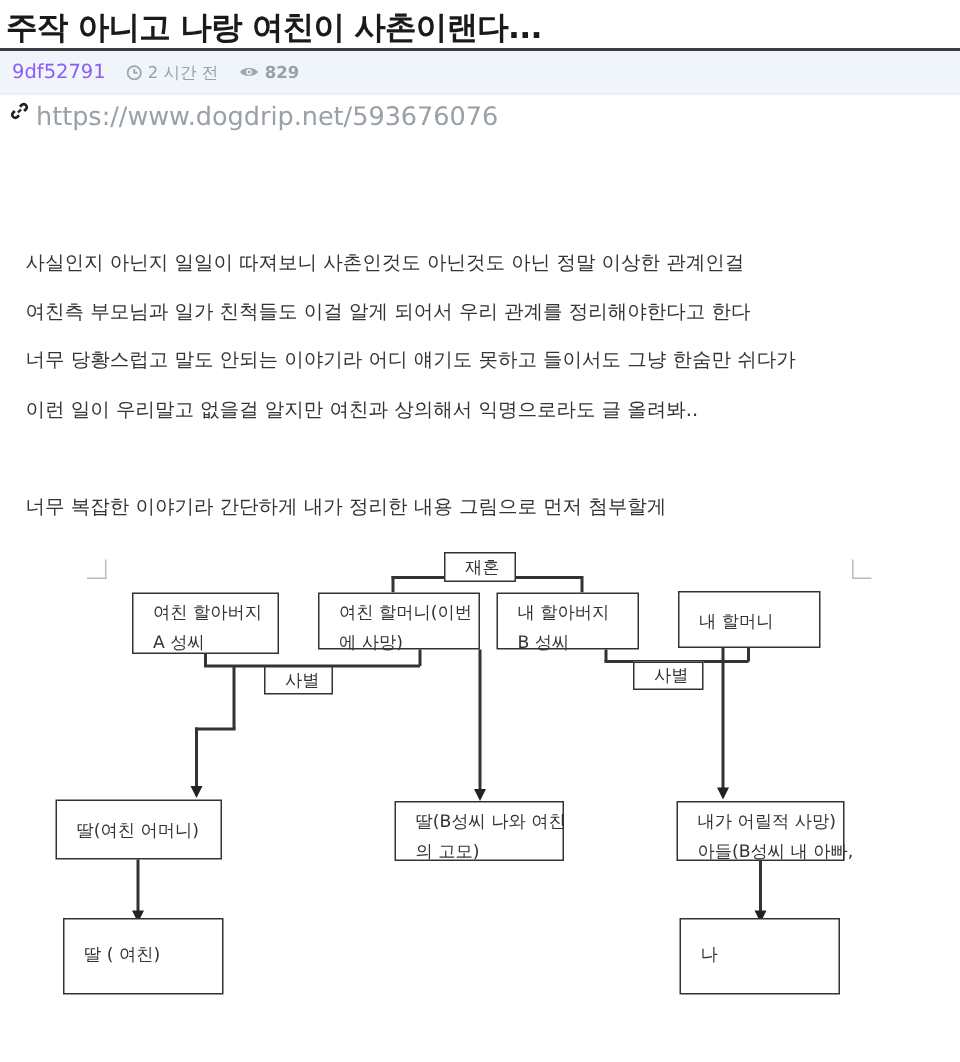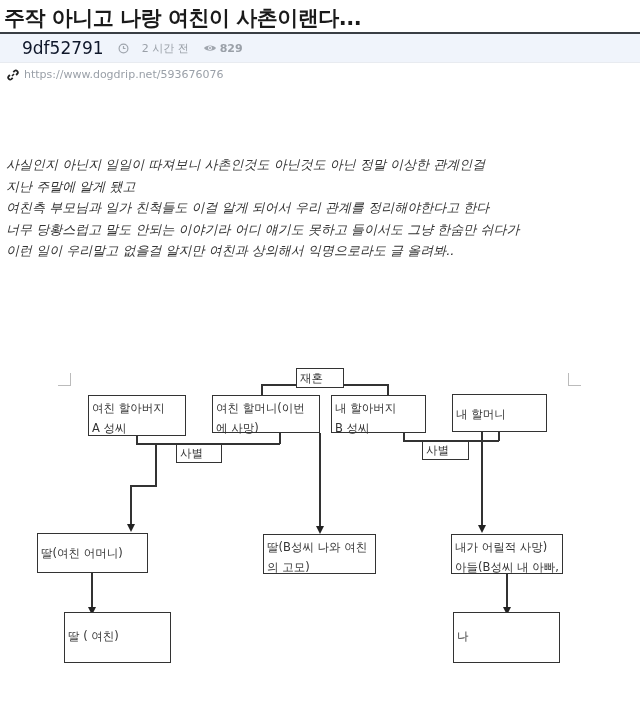--- a/index.html
+++ b/index.html
@@ -1,28 +1,28 @@
 <!DOCTYPE html>
 <html><head>
 <meta charset="utf-8">
 <style>
   html, body { margin:0; padding:0; background:#fff; }
   body { width:640px; height:708px; position:relative; overflow:hidden; font-family:"DejaVu Sans", sans-serif; color:#222; }
   .title { position:absolute; left:4px; top:4px; font-size:21px; font-weight:bold; color:#1a1a1a; letter-spacing:-0.5px; white-space:nowrap; }
   .title-rule { position:absolute; left:0; top:32px; width:640px; height:2px; background:#3a3e44; }
   .meta-bar { position:absolute; left:0; top:34px; width:640px; height:28px; background:#f0f4fb; border-bottom:1px solid #e8ebf0; display:flex; align-items:center; font-size:11px; color:#9aa0a8; }
-  .meta-author { margin-left:22px; color:#0f172a; font-size:17px; }
-  .meta-time { margin-left:14px; display:flex; align-items:center; gap:13px; }
+  .meta-author { margin-left:8px; color:#8b5cf6; font-size:13px; }
+  .meta-time { margin-left:14px; display:flex; align-items:center; gap:3px; }
   .meta-views { margin-left:14px; display:flex; align-items:center; gap:3px;font-weight:bold; }
-  .link-row { position:absolute; left:7px; top:68px; display:flex; align-items:flex-end; gap:5px; font-size:11px; color:#9aa0a8; }
+  .link-row { position:absolute; left:7px; top:68px; display:flex; align-items:flex-start; gap:5px; font-size:17px; color:#9aa0a8; }
   .body-text { position:absolute; left:5px; top:154px; font-size:13px; line-height:20.5px; color:#333; white-space:nowrap; }
-  .body-text p { margin:1px; height:20.5px;font-style:italic; }
+  .body-text p { margin:12px; height:20.5px; }
   .body-text .gap { height:20.5px; }
   .diagram { position:absolute; left:0; top:355px; width:640px; height:353px; }
-  .box { position:absolute; border:1.5px solid #333; background:#fff; font-size:11.5px; line-height:20px; color:#333; padding:2px 3px; box-sizing:border-box; white-space:nowrap; }
+  .box { position:absolute; border:1.5px solid #333; background:#fff; font-size:11.5px; line-height:20px; color:#333; padding:2px 13px; box-sizing:border-box; white-space:nowrap; }
   .line { position:absolute; background:#333; }
   .arrow { position:absolute; width:0; height:0; border-left:4px solid transparent; border-right:4px solid transparent; border-top:8px solid #222; }
   .corner { position:absolute; border-color:#bbb; border-style:solid; }
 </style>
 </head>
 <body>
 
 <div class="title">주작 아니고 나랑 여친이 사촌이랜다...</div>
 <div class="title-rule"></div>
 
@@ -49,25 +49,25 @@
   <svg width="12" height="12" viewBox="0 0 12 12">
       <path d="M5 7l2-2" stroke="#222" stroke-width="1.6"></path>
       <path d="M6.3 3.2l1.3-1.3a2 2 0 0 1 2.8 2.8L9.1 6" fill="none" stroke="#222" stroke-width="1.8"></path>
       <path d="M5.7 8.8L4.4 10.1a2 2 0 0 1-2.8-2.8L2.9 6" fill="none" stroke="#222" stroke-width="1.8"></path>
     </svg>
   <span>https://www.dogdrip.net/593676076</span>
 </div>
 
 <div class="body-text">
   <p>사실인지 아닌지 일일이 따져보니 사촌인것도 아닌것도 아닌 정말 이상한 관계인걸</p>
-  <p>지난 주말에 알게 됐고</p>
   <p>여친측 부모님과 일가 친척들도 이걸 알게 되어서 우리 관계를 정리해야한다고 한다</p>
   <p>너무 당황스럽고 말도 안되는 이야기라 어디 얘기도 못하고 들이서도 그냥 한숨만 쉬다가</p>
   <p>이런 일이 우리말고 없을걸 알지만 여친과 상의해서 익명으로라도 글 올려봐..</p>
   <p class="gap"></p>
+  <p>너무 복잡한 이야기라 간단하게 내가 정리한 내용 그림으로 먼저 첨부할게</p>
 </div>
 
 <div class="diagram">
 
   <div class="corner" style="left:58px;top:18px;width:12px;height:12px;border-width:0 1px 1px 0;"></div>
   <div class="corner" style="left:568px;top:18px;width:12px;height:12px;border-width:0 0 1px 1px;"></div>
 
   <div class="line" style="left:261px;top:29px;width:127px;height:1.5px;"></div>
   <div class="line" style="left:261px;top:29px;width:1.5px;height:11px;"></div>
   <div class="line" style="left:387px;top:29px;width:1.5px;height:11px;"></div>
@@ -126,19 +126,19 @@
   <div class="box" style="left:451px;top:179px;width:112px;height:40px;">
     <div>내가 어릴적 사망)</div>
     <div>아들(B성씨 내 아빠,</div>
   </div>
 
   <div class="line" style="left:91px;top:218px;width:1.5px;height:40px;"></div>
   <div class="arrow" style="left:88px;top:252px;"></div>
   <div class="line" style="left:506px;top:219px;width:1.5px;height:38px;"></div>
   <div class="arrow" style="left:503px;top:252px;"></div>
 
-  <div class="box" style="left:42px;top:257px;width:107px;height:51px;padding-top:13px;margin-left:22px;">
+  <div class="box" style="left:42px;top:257px;width:107px;height:51px;padding-top:13px;">
     <div>딸 ( 여친)</div>
   </div>
   <div class="box" style="left:453px;top:257px;width:107px;height:51px;padding-top:13px;">
     <div>나</div>
   </div>
 </div>
 
 </body></html>

